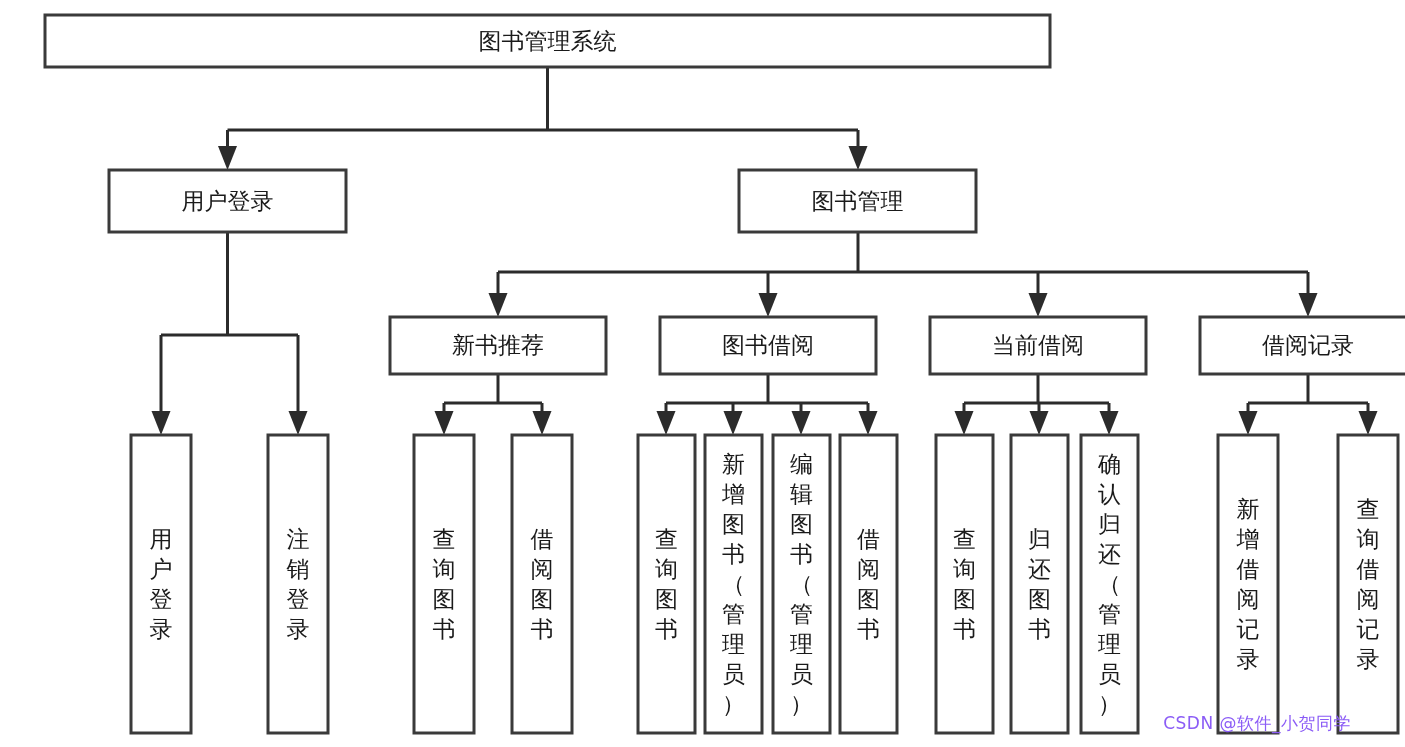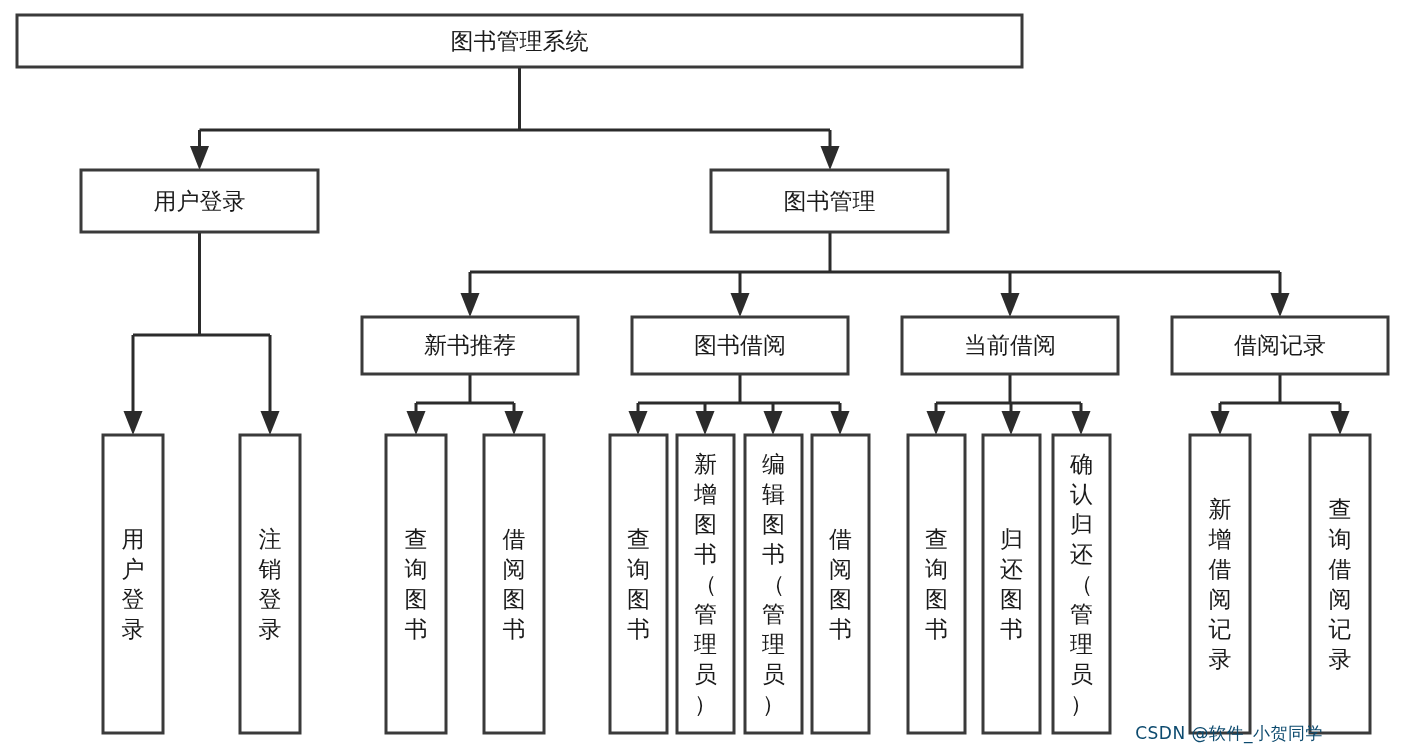--- a/index.html
+++ b/index.html
@@ -11,20 +11,21 @@
     width: 1405px;
     height: 747px;
     font-family: "DejaVu Sans", "Liberation Sans", sans-serif;
     overflow: hidden;
     position: relative;
   }
   #diagram-root {
     position: relative;
     width: 1337px;
     height: 747px;
+    margin-left: 28px;
   }
   svg#flowchart {
     position: absolute;
     top: 0;
     left: 0;
     width: 1405px;
     height: 747px;
     display: block;
   }
   .node-box {
@@ -51,24 +52,24 @@
   }
   .node-label-v {
     font-family: "DejaVu Sans", "Liberation Sans", sans-serif;
     font-size: 23px;
     fill: #1a1a1a;
     text-anchor: middle;
   }
   .watermark {
     position: absolute;
     right: 14px;
-    bottom: 2px;
+    bottom: 12px;
     font-family: "DejaVu Sans", "Liberation Sans", sans-serif;
     font-size: 17px;
-    color: #0c4a6e;
+    color: #8b5cf6;
     white-space: nowrap;
     letter-spacing: 0.5px;
     pointer-events: none;
   }
 </style>
 </head>
 <body>
 
 <div id="diagram-root">
 

